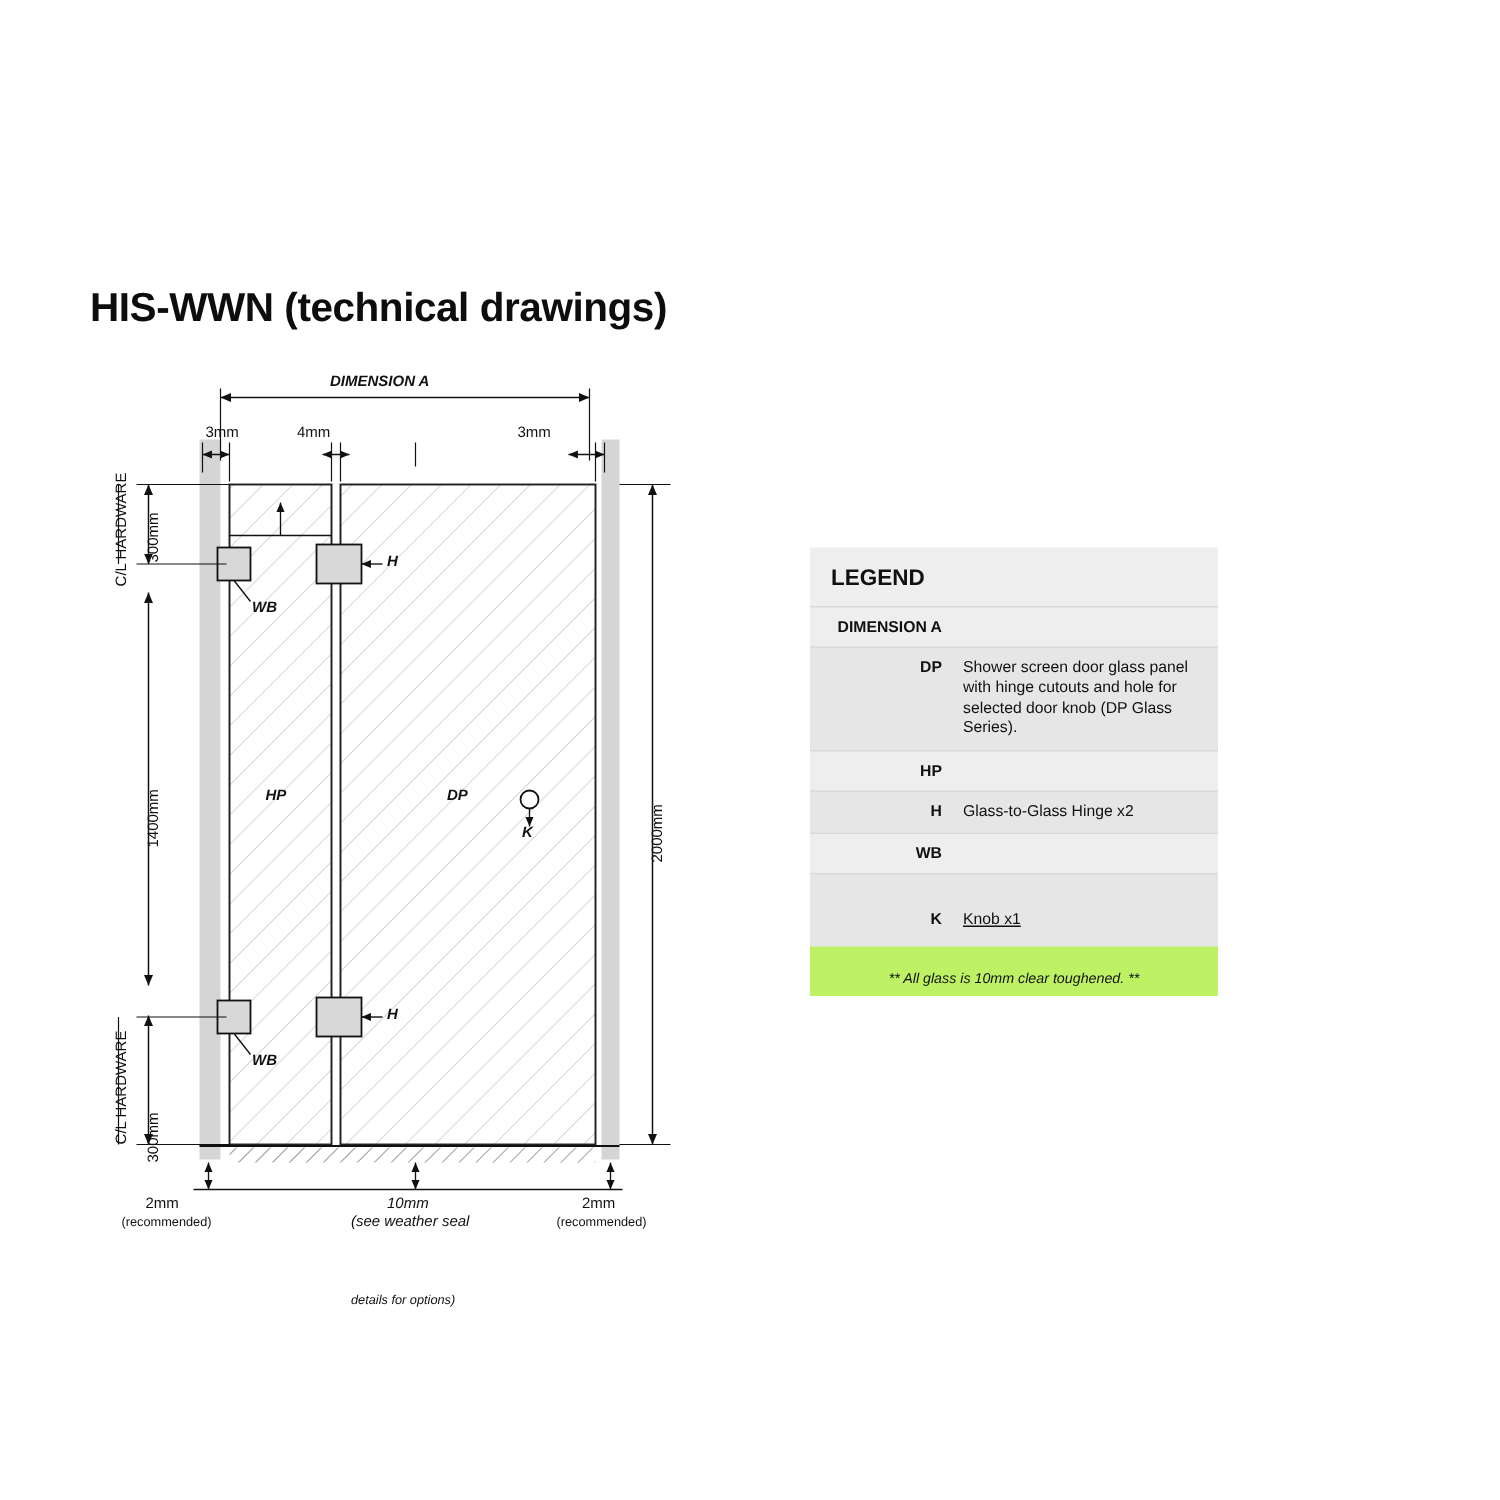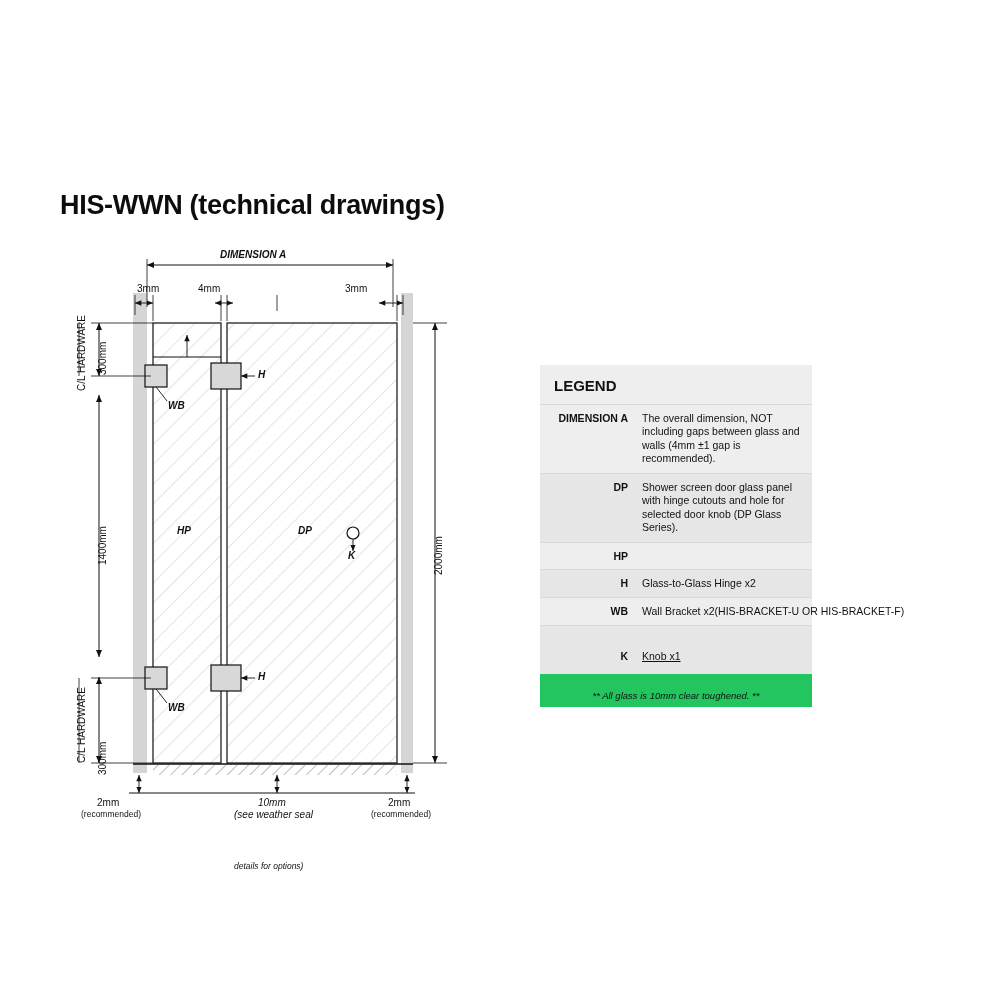--- a/index.html
+++ b/index.html
@@ -83,21 +83,21 @@
     font-size: 10.5px;
     line-height: 1.28;
     color: #111;
   }
   .legend-val.wide { white-space: nowrap; }
   .legend-note {
     text-align: center;
     font-size: 9.5px;
     font-style: italic;
     padding: 16px 6px 6px 6px;
-    background: #22c55e;
+    background: #bef264;
     color: #111;
   }
 </style>
 </head>
 <body>
 
 <div class="page-title">HIS-WWN (technical drawings)</div>
 
 <div id="drawing">
 
@@ -222,36 +222,34 @@
 
   <div class="lbl" style="left:333px; top:552px;">2mm</div>
   <div class="lbl" style="left:316px; top:564px; font-size:8.5px;">(recommended)</div>
 </div>
 
 <div id="legend">
   <div class="legend-title">LEGEND</div>
 
   <div class="legend-row">
     <div class="legend-key">DIMENSION A</div>
-    <div class="legend-val">The overall dimension, NOT including gaps between glass and walls (4mm ±1 gap is recommended).</div>
   </div>
   <div class="legend-row alt">
     <div class="legend-key">DP</div>
     <div class="legend-val">Shower screen door glass panel with hinge cutouts and hole for selected door knob (DP Glass Series).</div>
   </div>
   <div class="legend-row">
     <div class="legend-key">HP</div>
   </div>
   <div class="legend-row alt">
     <div class="legend-key">H</div>
     <div class="legend-val">Glass-to-Glass Hinge x2</div>
   </div>
   <div class="legend-row">
     <div class="legend-key">WB</div>
-    <div class="legend-val wide">Wall Bracket x2(HIS-BRACKET-U OR HIS-BRACKET-F)</div>
   </div>
   <div class="legend-row alt" style="min-height:48px;">
     <div class="legend-key" style="padding-top:24px;">K</div>
     <div class="legend-val" style="padding-top:24px;text-decoration:underline;">Knob x1</div>
   </div>
 
   <div class="legend-note">** All glass is 10mm clear toughened. **</div>
 </div>
 
 </body></html>

